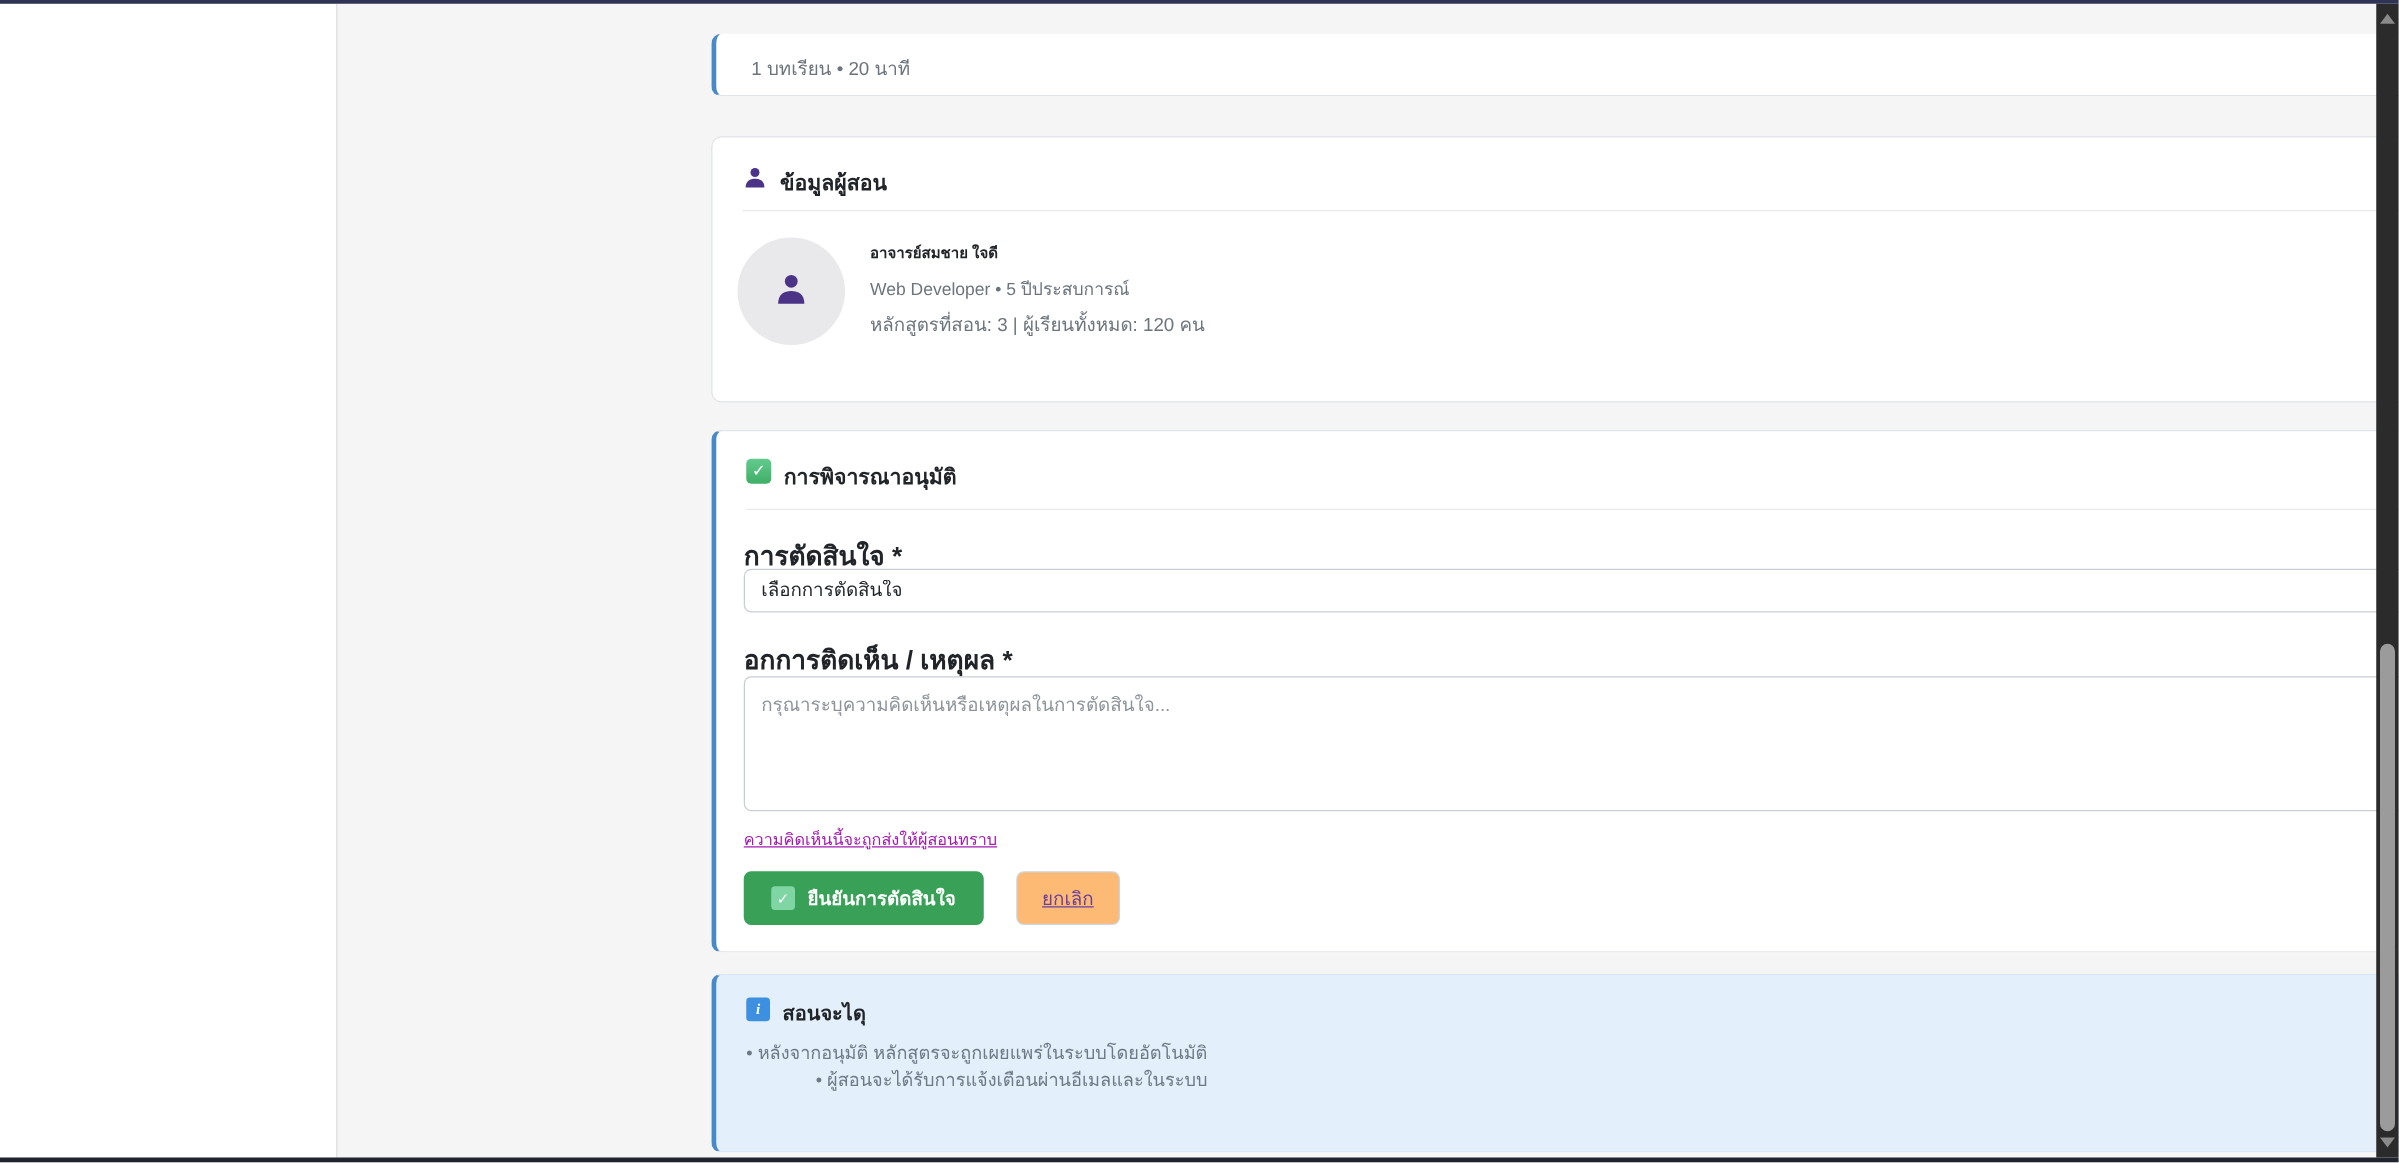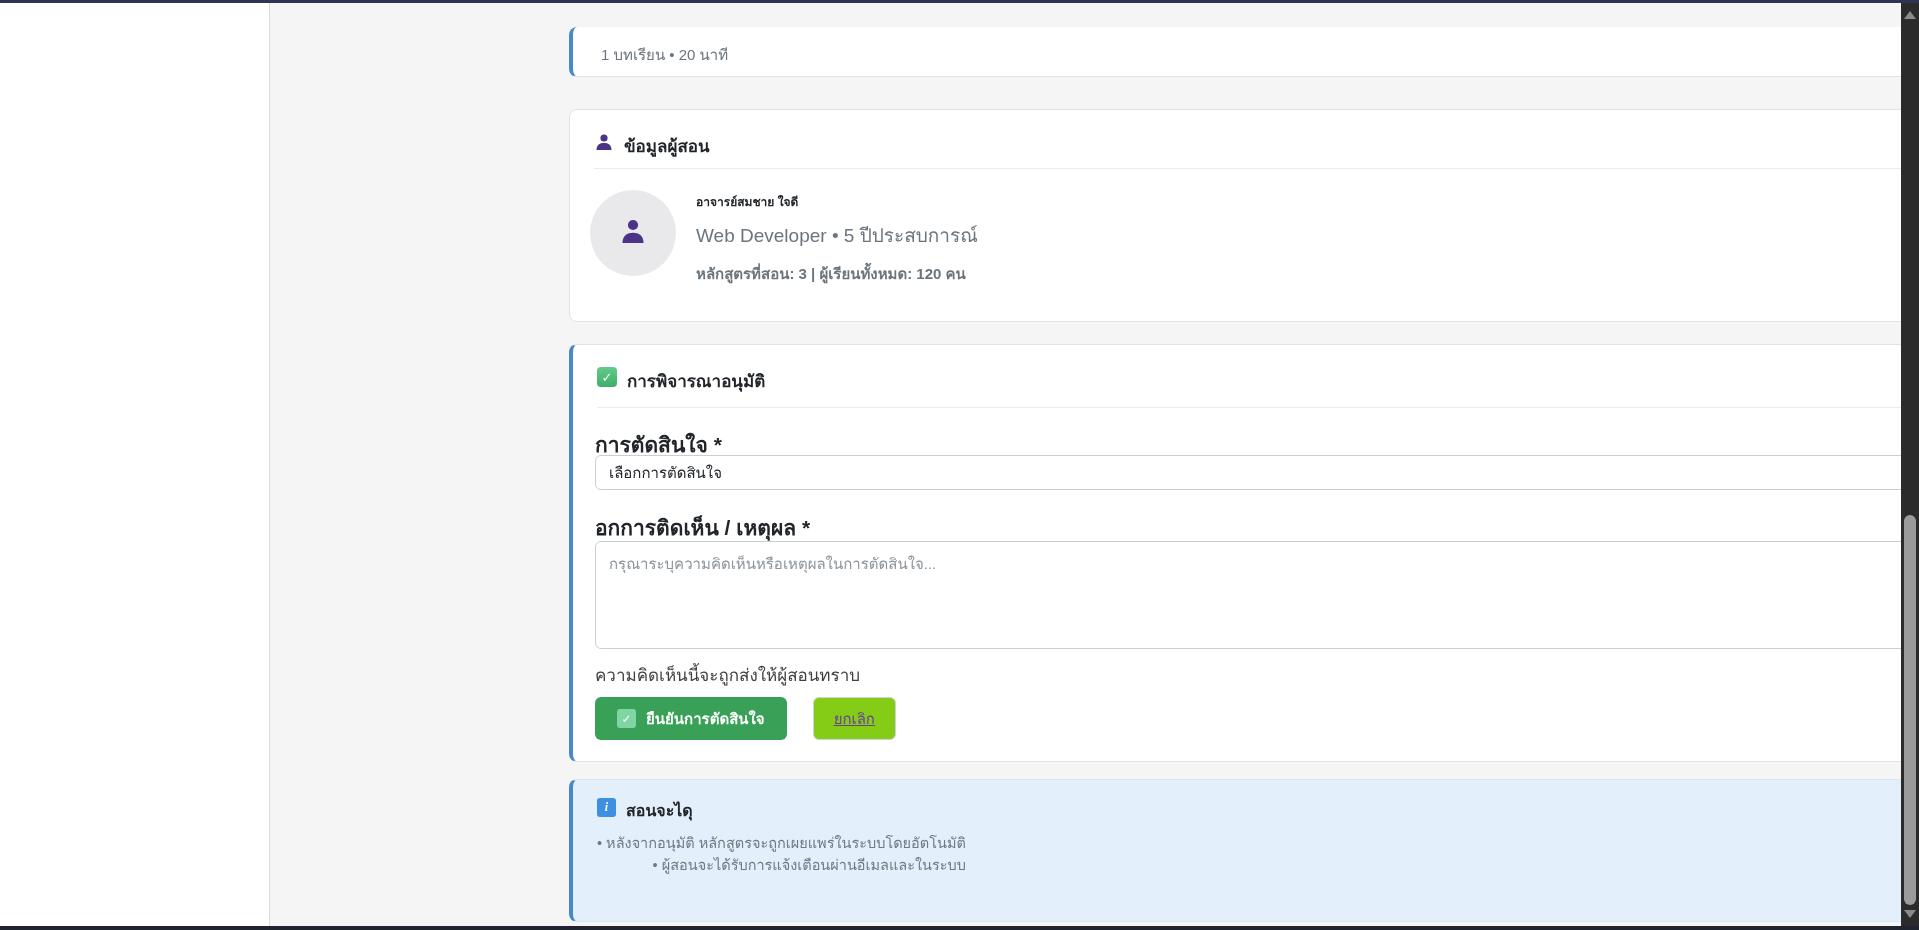--- a/index.html
+++ b/index.html
@@ -21,37 +21,37 @@
   .card-top .meta { position:absolute; left:28px; top:16px; font-size:15px; color:#6c757d; }
 
   
   .card-instructor { left:298px; top:70px; width:1575px; height:213px; }
   .card-header { position:absolute; left:24px; top:22px; display:flex; align-items:flex-start; gap:10px; font-size:17px; font-weight:bold; color:#212529; }
   .divider { position:absolute; left:24px; right:24px; height:1px; background:#e9ecef; }
   .card-instructor .divider { top:58px; }
 
   .avatar { position:absolute; left:20px; top:80px; width:86px; height:86px; border-radius:50%; background:#e9e9eb; display:flex; align-items:center; justify-content:center; }
   .instructor-name { position:absolute; left:126px; top:82px; font-size:12px; font-weight:bold; color:#212529; }
-  .instructor-role { position:absolute; left:126px; top:110px; font-size:19px; color:#6c757d; }
-  .instructor-stats { position:absolute; left:126px; top:152px; font-size:15px; color:#6c757d;font-weight:bold; }
+  .instructor-role { position:absolute; left:126px; top:110px; font-size:14px; color:#6c757d; }
+  .instructor-stats { position:absolute; left:126px; top:138px; font-size:15px; color:#6c757d; }
 
   
   .card-approval { left:298px; top:305px; width:1575px; height:418px; }
   .card-approval .divider { top:62px; }
   .form-label { position:absolute; left:22px; font-size:21px; font-weight:bold; color:#212529; }
   .lbl-decision { top:83px; }
   .decision-select { position:absolute; left:22px; top:110px; width:1534px; height:35px; border:1px solid #c9ced3; border-radius:6px; background:#ffffff; font-size:15px; color:#212529; padding:0 34px 0 13px; appearance:none; -webkit-appearance:none; font-family:inherit; }
   .lbl-comment { top:166px; }
   .comment-textarea { position:absolute; left:22px; top:196px; width:1534px; height:108px; border:1px solid #c9ced3; border-radius:6px; font-size:15px; color:#212529; padding:10px 13px; resize:both; font-family:inherit; }
   .comment-textarea::placeholder { color:#8d949a; }
-  .comment-helper { position:absolute; left:22px; top:316px; font-size:17px; color:#404040; }
+  .comment-helper { position:absolute; left:22px; top:316px; font-size:13px; color:#a21caf;text-decoration:underline; }
 
   .btn-row { position:absolute; left:22px; top:352px; display:flex; align-items:center; gap:26px; }
   .btn-confirm { display:flex; align-items:center; gap:10px; background:#38a157; color:#ffffff; border:none; border-radius:6px; height:43px; padding:0 22px; font-size:15px; font-weight:bold; cursor:pointer; font-family:inherit; }
-  .btn-cancel { background:#84cc16; border:1px solid #ced4da; border-radius:6px; height:43px; padding:0 20px; font-size:15px; cursor:pointer; font-family:inherit; }
+  .btn-cancel { background:#fdba74; border:1px solid #ced4da; border-radius:6px; height:43px; padding:0 20px; font-size:15px; cursor:pointer; font-family:inherit; }
   .btn-cancel span { color:#6a3fa0; text-decoration:underline; }
 
   
   .card-note { left:298px; top:740px; width:1575px; height:143px; background:#e3f0fb; border:1px solid #d4e6f7; border-left:4px solid #4a89c8; }
   .card-note .card-header { top:18px; font-size:16px; }
   .note-list { position:absolute; left:24px; top:52px; font-size:14.5px; color:#6d7a86; line-height:22px; list-style:none;text-align:right; }
 
   
   .sq-icon { display:inline-flex; align-items:center; justify-content:center; border-radius:4px; color:#ffffff; font-weight:bold; }
   .icon-check-green { width:20px; height:20px; background:linear-gradient(180deg,#62cb8e,#3fae66); font-size:13px; }

